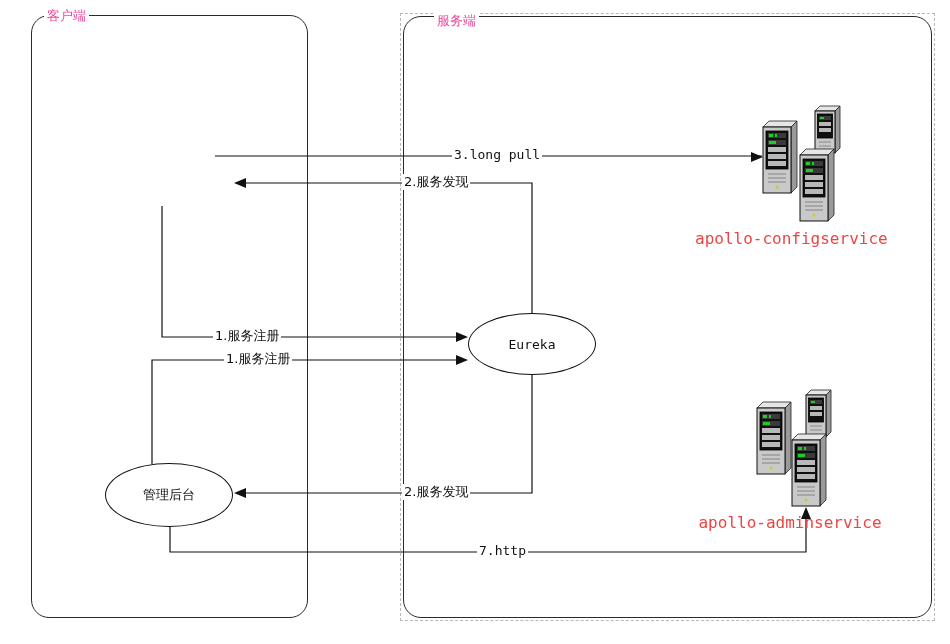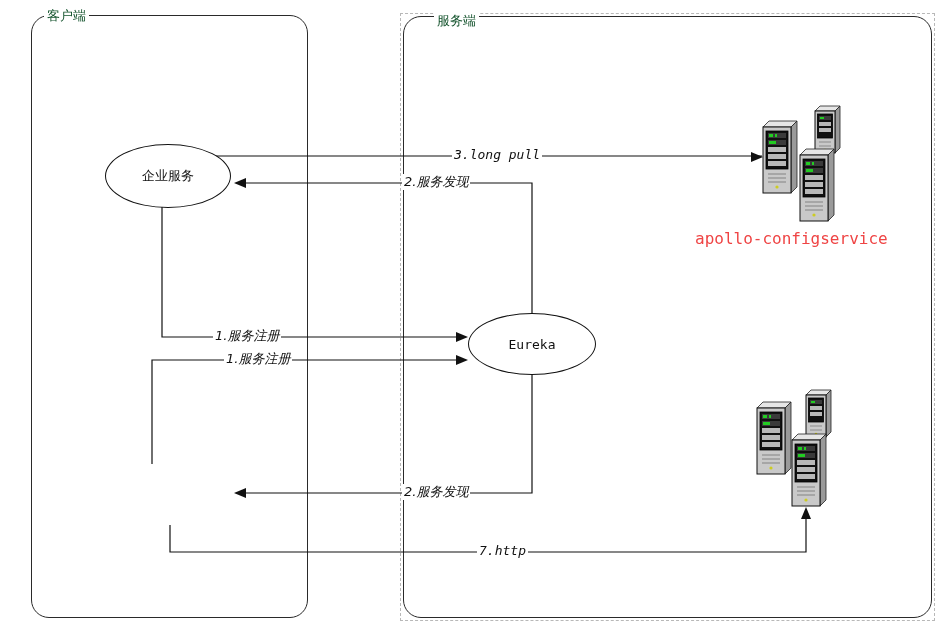--- a/index.html
+++ b/index.html
@@ -17,21 +17,21 @@
     background: transparent; z-index: 1;
   }
   .client-box { left: 31px; top: 15px; width: 277px; height: 603px; }
   .server-box { left: 403px; top: 16px; width: 529px; height: 602px; }
   .server-box-marquee {
     position: absolute; left: 400px; top: 13px; width: 535px; height: 608px;
     border: 1px dashed #b8b8b8; z-index: 0;
   }
   .group-label {
     position: absolute; z-index: 4; background: #fff; padding: 0 3px;
-    font-size: 13px; line-height: 17px; color: #14532d; white-space: nowrap;
+    font-size: 13px; line-height: 17px; color: #ec4899; white-space: nowrap;
   }
   .client-label { left: 44px; top: 7px; }
   .server-label { left: 434px; top: 12px; }
 
   
   svg.wires { position: absolute; left: 0; top: 0; z-index: 2; }
 
   
   .ellipse {
     position: absolute; border: 1.5px solid #111; border-radius: 50%;
@@ -40,21 +40,21 @@
     font-size: 13px; white-space: nowrap;
   }
   .ellipse-enterprise { left: 105px; top: 144px; width: 126px; height: 64px; }
   .ellipse-admin      { left: 105px; top: 463px; width: 128px; height: 64px; }
   .ellipse-eureka     { left: 468px; top: 313px; width: 128px; height: 62px;
                         font-family: "DejaVu Sans Mono", "Liberation Mono", monospace; }
 
   
   .edge-label {
     position: absolute; z-index: 4; background: #fff; padding: 0 2px;
-    font-size: 13px; line-height: 16px; white-space: nowrap; color: #111; font-style: italic;
+    font-size: 13px; line-height: 16px; white-space: nowrap; color: #111;
   }
   .mono { font-family: "DejaVu Sans Mono", "Liberation Mono", monospace; }
   .lbl-longpull  { left: 452px; top: 147px; }
   .lbl-fx-top    { left: 402px; top: 174px; }
   .lbl-reg1      { left: 213px; top: 328px; }
   .lbl-reg2      { left: 224px; top: 351px; }
   .lbl-fx-bottom { left: 402px; top: 484px; }
   .lbl-http      { left: 477px; top: 543px; }
 
   
@@ -138,29 +138,30 @@
     <g>
       <use href="#tower-small" x="806" y="390"></use>
       <use href="#tower-large" x="757" y="402"></use>
       <use href="#tower-large" x="792" y="434"></use>
     </g>
   </svg>
 
   <div class="group-label client-label">客户端</div>
   <div class="group-label server-label">服务端</div>
 
-  <div class="ellipse ellipse-enterprise">
-    <span>企业服务</span>
+  <div class="ellipse ellipse-admin">
+    <span>管理后台</span>
   </div>
   <div class="ellipse ellipse-eureka">
     <span>Eureka</span>
   </div>
 
   <div class="edge-label mono lbl-longpull">3.long pull</div>
   <div class="edge-label lbl-fx-top">2.服务发现</div>
   <div class="edge-label lbl-reg1">1.服务注册</div>
   <div class="edge-label lbl-reg2">1.服务注册</div>
   <div class="edge-label lbl-fx-bottom">2.服务发现</div>
   <div class="edge-label mono lbl-http">7.http</div>
 
   <div class="server-caption caption-config">apollo-configservice</div>
+  <div class="server-caption caption-admin">apollo-adminservice</div>
 
 </div>
 
 </body></html>

